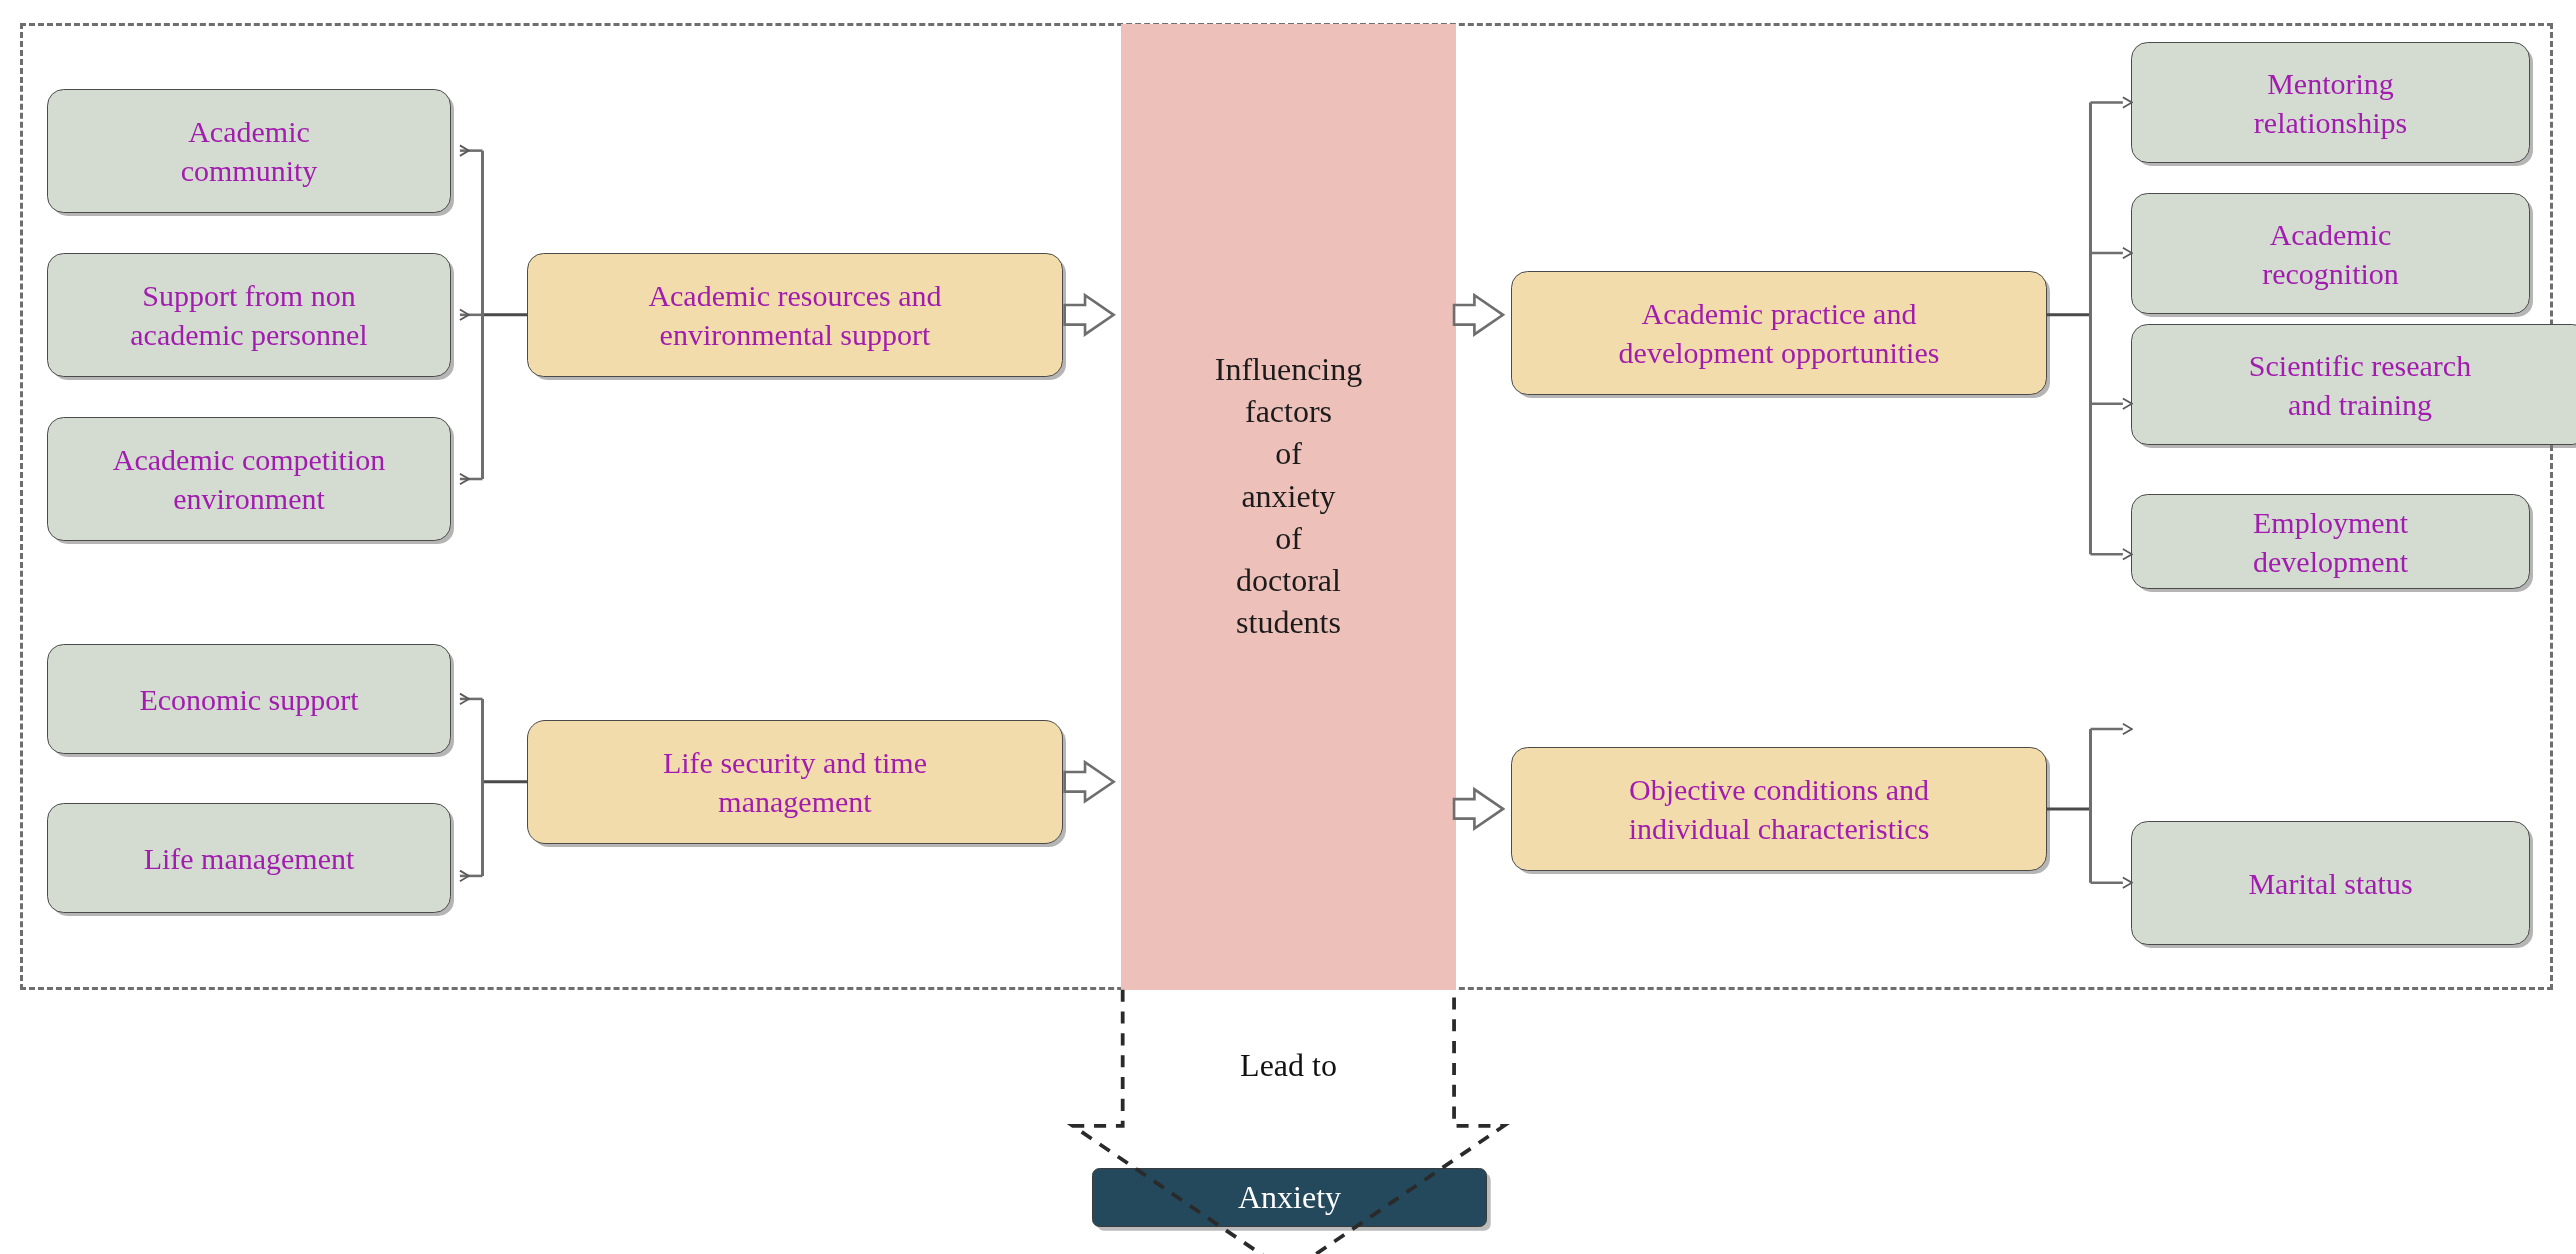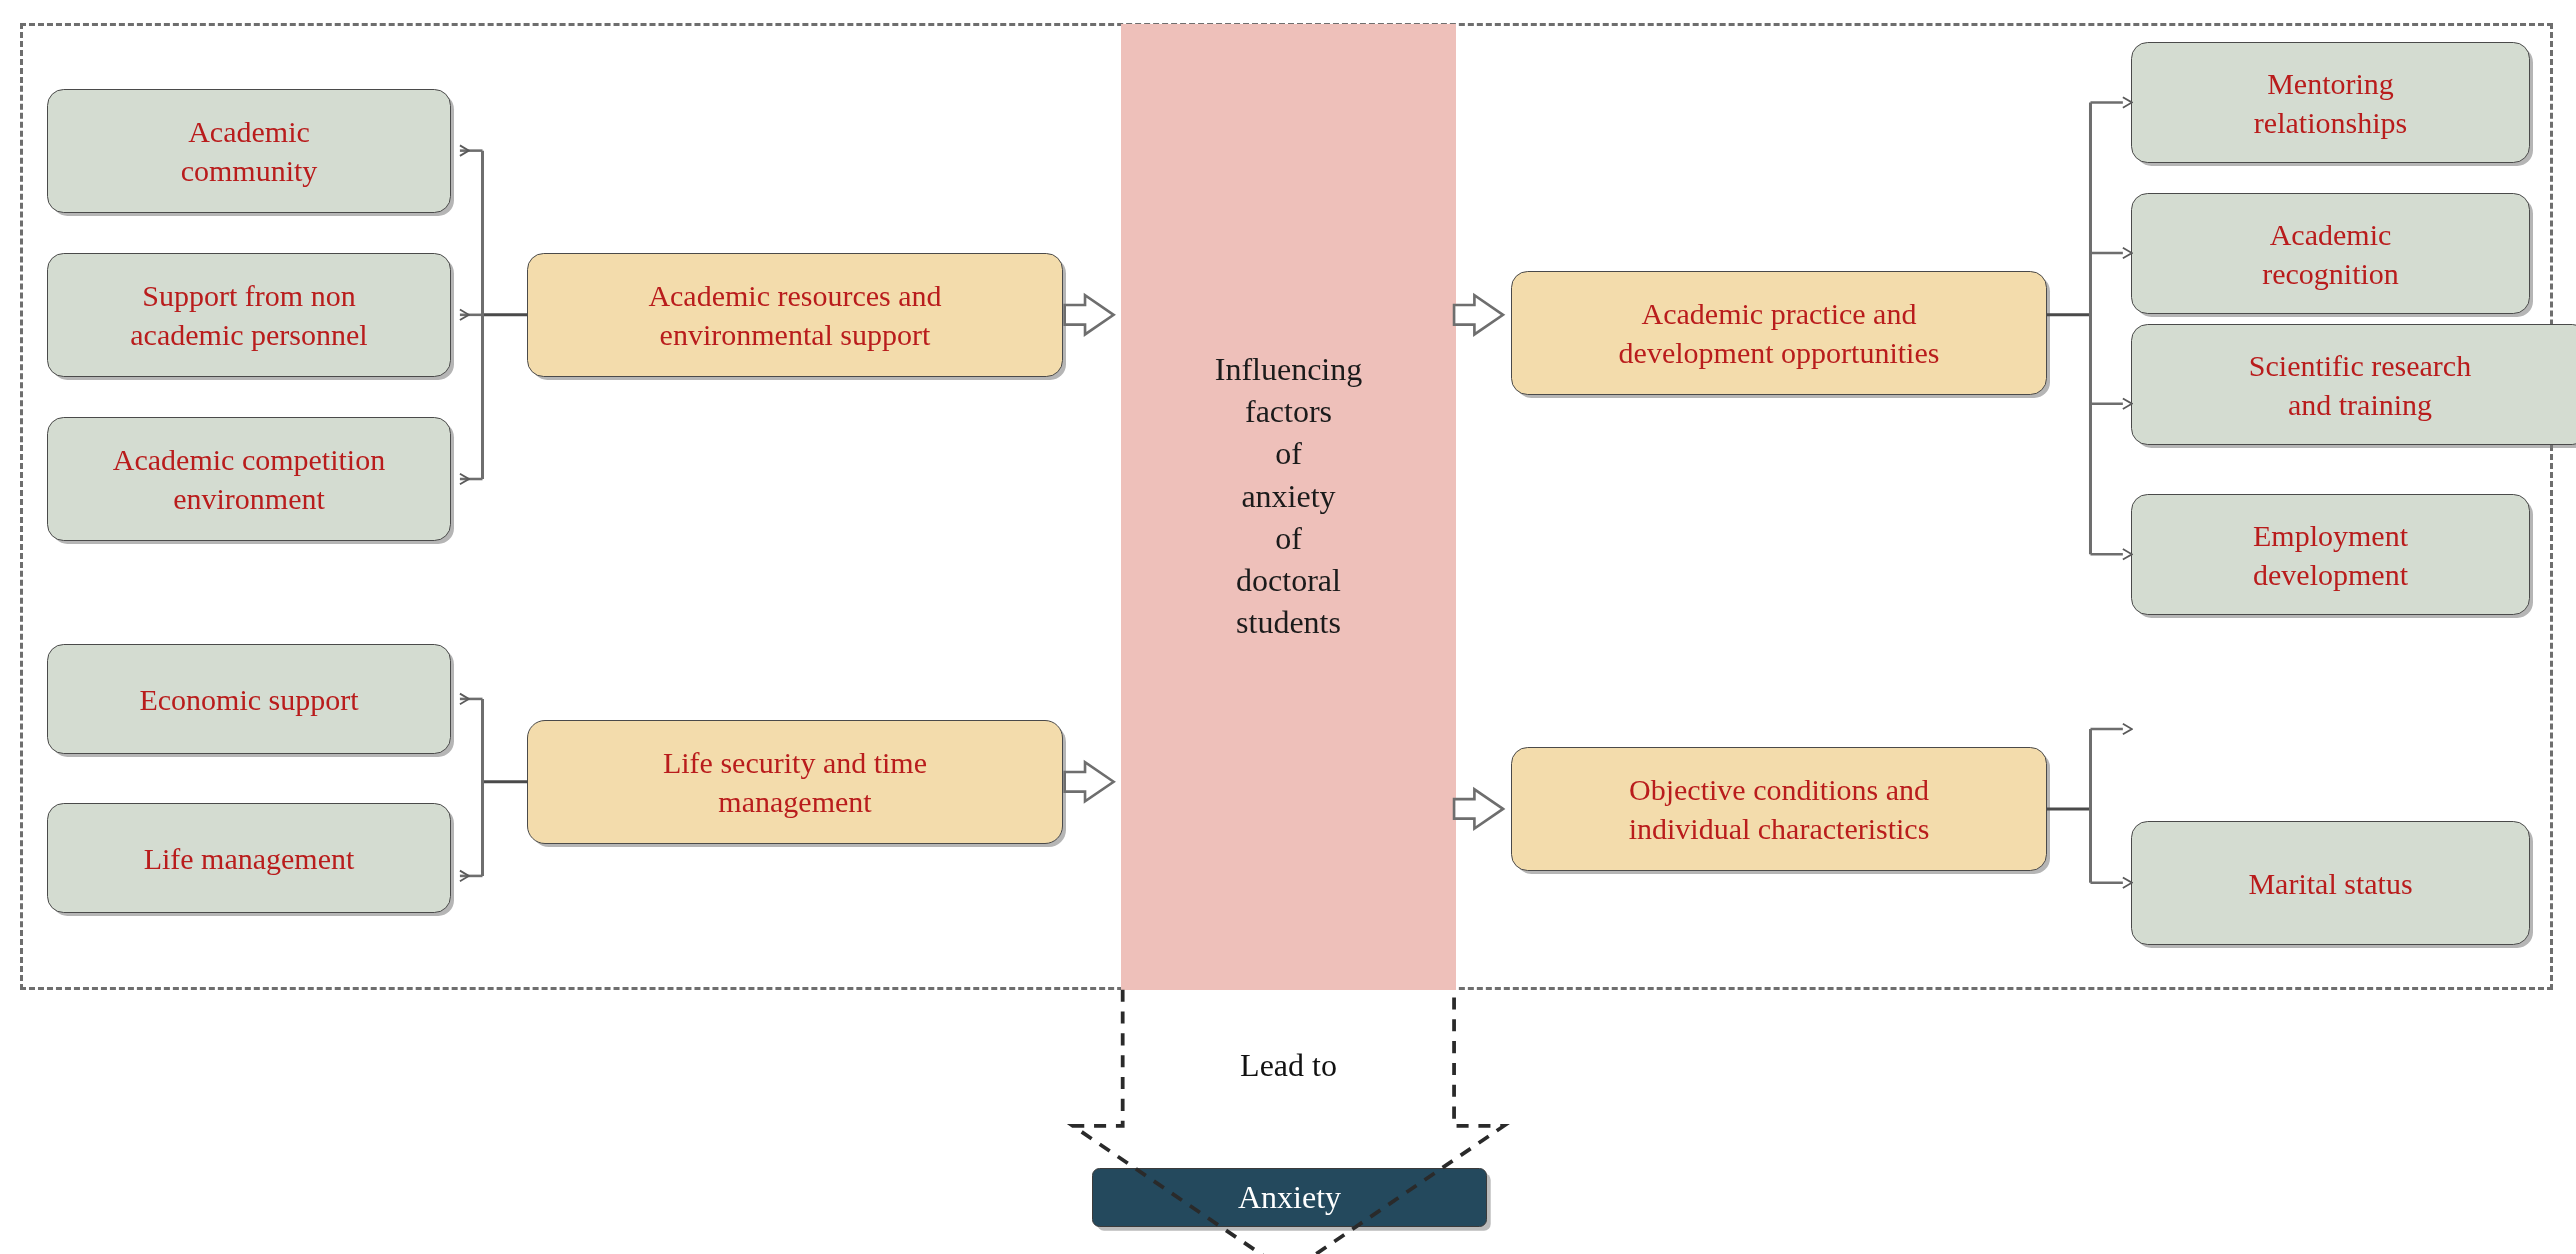--- a/index.html
+++ b/index.html
@@ -45,21 +45,21 @@
     position:absolute;
     box-sizing:border-box;
     border:1.9px solid #4a4a4a;
     border-radius:16.6px;
     display:flex;
     align-items:center;
     justify-content:center;
     text-align:center;
     font-size:30px;
     line-height:1.3;
-    color:#b91c1c;
+    color:#a21caf;
     padding:3px 20px;
     white-space:pre-line;
     box-shadow:3.8px 3.8px 0 -0.8px rgba(120,120,120,0.55);
   }
   .node.green{ background:#d4dcd1; }
   .node.orange{ background:#f3dcac; }
 
   .anxiety-box{
     position:absolute;
     box-sizing:border-box;
@@ -149,21 +149,21 @@
   <div class="node green" style="left:2131px; top:193px; width:399px; height:121px;">
     <span>Academic
 recognition</span>
   </div>
 
   <div class="node green" style="left:2131px; top:324px; width:458px; height:121px;">
     <span>Scientific research
 and training</span>
   </div>
 
-  <div class="node green" style="left:2131px; top:494px; width:399px; height:121px;">
+  <div class="node green" style="left:2131px; top:494px; width:399px; height:95px;">
     <span>Employment
 development</span>
   </div>
 
   <div class="node orange" style="left:1511px; top:747px; width:536px; height:124px;">
     <span>Objective conditions and
 individual characteristics</span>
   </div>
 
 

